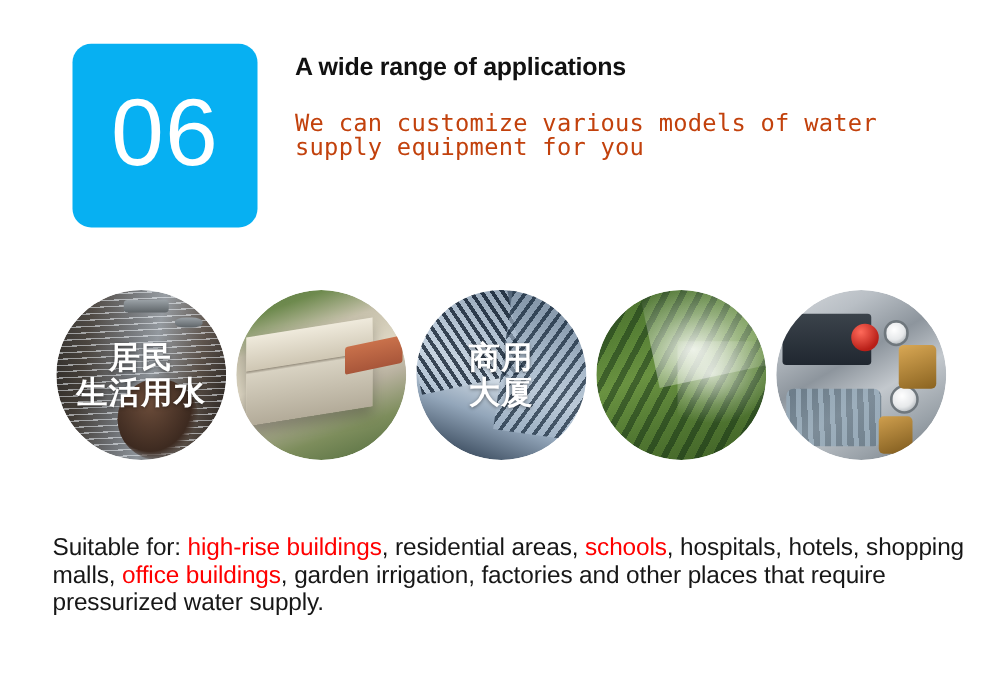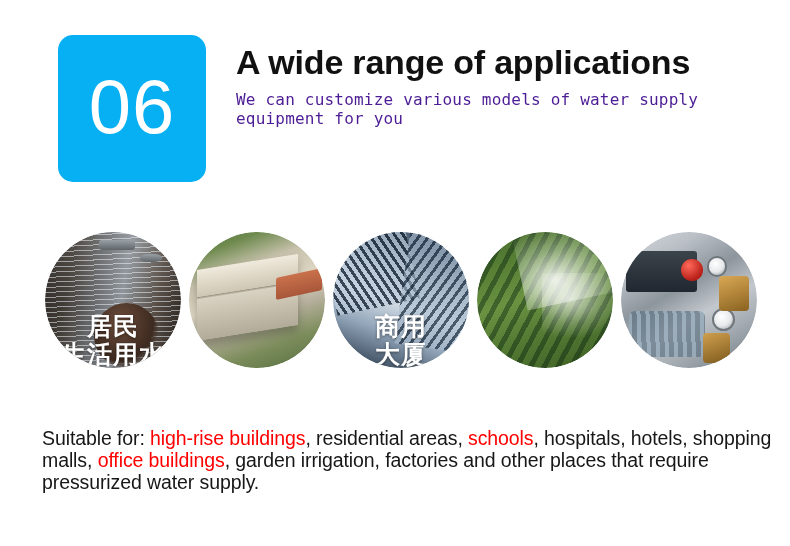--- a/index.html
+++ b/index.html
@@ -30,53 +30,53 @@
     font-weight: 300;
     letter-spacing: 1px;
     line-height: 1;
     font-family: "Liberation Sans", sans-serif;
     transform: translateY(-2px);
   }
 
   .head-title {
     position: absolute;
     left: 220px; top: 43px;
-    font-size: 34px;
+    font-size: 20px;
     font-weight: bold;
     color: #111111;
     letter-spacing: -0.2px;
     white-space: nowrap;
   }
   .head-sub {
     position: absolute;
     left: 220px; top: 90px;
     width: 500px;
     font-family: "DejaVu Sans Mono", "Liberation Mono", monospace;
-    font-size: 16px;
+    font-size: 19px;
     line-height: 19px;
-    color: #4c1d95;
+    color: #c2410c;
     letter-spacing: 0.2px;
   }
 
   
   .circle-row {
     position: absolute;
     left: 45px; top: 232px;
     width: 712px; height: 137px;
     display: flex;
     gap: 8px;
   }
   .circle {
     position: relative;
     width: 136px; height: 136px;
     border-radius: 50%;
     overflow: hidden;
     flex: 0 0 136px;
     display: flex;
-    align-items: flex-end;
+    align-items: center;
     justify-content: center;
   }
   .circle .photo {
     position: absolute;
     inset: 0;
     border-radius: 50%;
   }
   .circle .cap {
     position: relative;
     z-index: 3;

